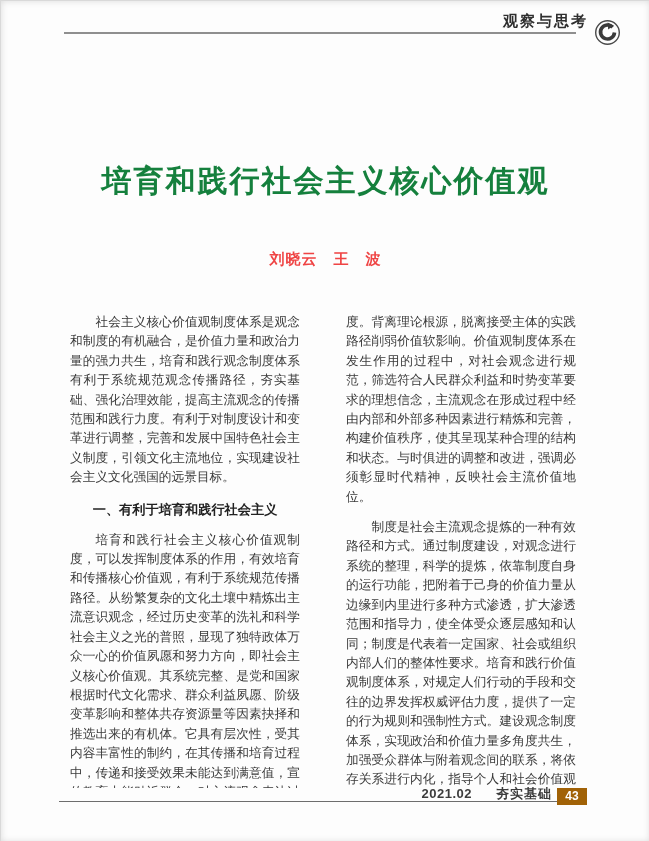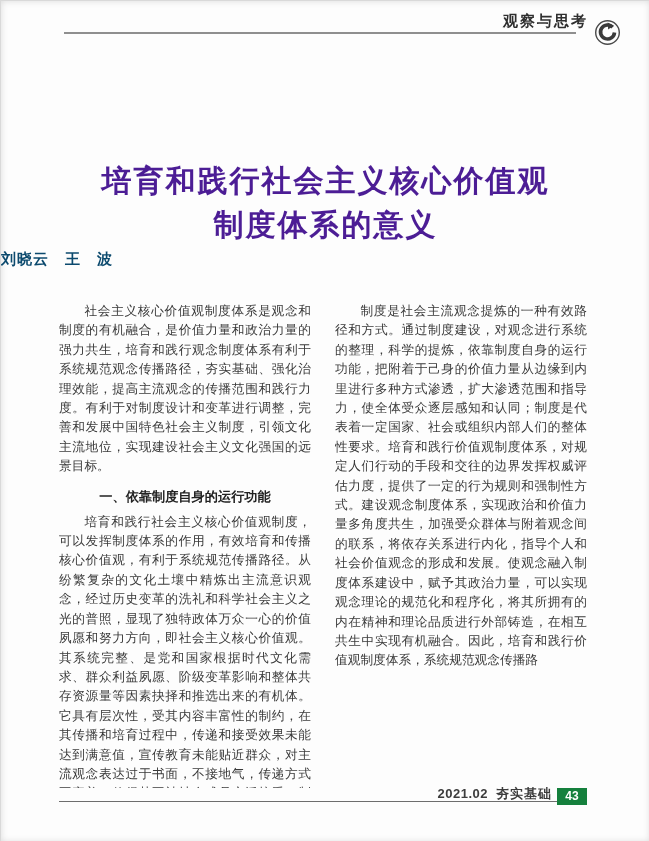--- a/index.html
+++ b/index.html
@@ -25,90 +25,91 @@
     font-weight:bold;font-size:15px;letter-spacing:2px;color:#2f2f2f;
   }
   .header-logo{
     position:absolute;left:593px;top:18px;width:27px;height:27px;
   }
   
   .title{
     position:absolute;left:0;top:158px;width:100%;
     text-align:center;
     font-family:"Liberation Sans","DejaVu Sans",sans-serif;
-    font-weight:bold;color:#4c1d95;
+    font-weight:bold;color:#15803d;
     font-size:30px;line-height:44px;letter-spacing:2px;
   }
   .authors{
     position:absolute;left:0;top:249px;width:100%;
+    text-align:center;
     font-family:"Liberation Sans","DejaVu Sans",sans-serif;
-    font-weight:bold;font-size:15px;color:#0c4a6e;letter-spacing:1px;
+    font-weight:bold;font-size:15px;color:#ef4444;letter-spacing:1px;
   }
   
   .col{
     position:absolute;top:301px;width:252px;height:486px;overflow:hidden;
     font-size:12.7px;line-height:19.4px;
     text-align:justify;
   }
   .col-left{left:58px;}
   .col-right{left:334px;}
-  .col p{margin:0;}
+  .col p{margin:11px;}
   .col p.indent{text-indent:2em;}
   .sec-heading{
     margin:9px 0 6px 0;
     text-align:center;font-weight:bold;color:#222;
     font-size:13.2px;line-height:21px;
   }
   .sec-heading div{text-indent:0;}
   
   .footer-rule{
     position:absolute;left:58px;top:800px;width:498px;height:0;
     border-top:1.5px solid #6d6d6d;
   }
   .footer-text{
     position:absolute;right:98px;top:784px;
     font-family:"Liberation Sans","DejaVu Sans",sans-serif;
     font-weight:bold;font-size:13px;color:#3c3c3c;letter-spacing:1px;
   }
-  .footer-text .issue{margin-right:8px;letter-spacing:0.5px;}
+  .footer-text .issue{margin-right:24px;letter-spacing:0.5px;}
   .page-badge{
     position:absolute;left:556px;top:787px;width:30px;height:17px;
-    background:#15803d;color:#ffffff;
+    background:#a16207;color:#ffffff;
     font-family:"Liberation Sans","DejaVu Sans",sans-serif;
     font-weight:bold;font-size:12px;line-height:17px;text-align:center;
   }
 </style>
 </head>
 <body>
 
 <div class="page">
 
   <div class="header-rule"></div>
   <div class="header-label">观察与思考</div>
   <svg class="header-logo" viewBox="0 0 27 27">
     <circle cx="13.5" cy="13.5" r="11.8" fill="none" stroke="#4a4a4a" stroke-width="1.4"></circle>
     <path d="M 18.6 8.2 A 7 7 0 1 0 20.5 13.5" fill="none" stroke="#3a3a3a" stroke-width="3.6"></path>
     <path d="M 13.6 3.6 L 14.2 10.4 L 19.8 6.6 Z" fill="#3a3a3a"></path>
   </svg>
 
   <div class="title">
     <div>培育和践行社会主义核心价值观</div>
-    <div>制度体系的意义</div>
   </div>
   <div class="authors">刘晓云　王　波</div>
 
   <div class="col col-left">
     <p class="indent">社会主义核心价值观制度体系是观念和制度的有机融合，是价值力量和政治力量的强力共生，培育和践行观念制度体系有利于系统规范观念传播路径，夯实基础、强化治理效能，提高主流观念的传播范围和践行力度。有利于对制度设计和变革进行调整，完善和发展中国特色社会主义制度，引领文化主流地位，实现建设社会主义文化强国的远景目标。</p>
     <div class="sec-heading">
-      <div>一、依靠制度自身的运行功能</div>
+      <div>一、有利于培育和践行社会主义</div>
     </div>
     <p class="indent">培育和践行社会主义核心价值观制度，可以发挥制度体系的作用，有效培育和传播核心价值观，有利于系统规范传播路径。从纷繁复杂的文化土壤中精炼出主流意识观念，经过历史变革的洗礼和科学社会主义之光的普照，显现了独特政体万众一心的价值夙愿和努力方向，即社会主义核心价值观。其系统完整、是党和国家根据时代文化需求、群众利益夙愿、阶级变革影响和整体共存资源量等因素抉择和推选出来的有机体。它具有层次性，受其内容丰富性的制约，在其传播和培育过程中，传递和接受效果未能达到满意值，宣传教育未能贴近群众，对主流观念表达过于书面，不接地气，传递方式不完善，使得其不被社会成员广泛接受，制约着人们对它的理解和容纳</p>
   </div>
 
   <div class="col col-right">
+    <p>度。背离理论根源，脱离接受主体的实践路径削弱价值软影响。价值观制度体系在发生作用的过程中，对社会观念进行规范，筛选符合人民群众利益和时势变革要求的理想信念，主流观念在形成过程中经由内部和外部多种因素进行精炼和完善，构建价值秩序，使其呈现某种合理的结构和状态。与时俱进的调整和改进，强调必须彰显时代精神，反映社会主流价值地位。</p>
     <p class="indent">制度是社会主流观念提炼的一种有效路径和方式。通过制度建设，对观念进行系统的整理，科学的提炼，依靠制度自身的运行功能，把附着于己身的价值力量从边缘到内里进行多种方式渗透，扩大渗透范围和指导力，使全体受众逐层感知和认同；制度是代表着一定国家、社会或组织内部人们的整体性要求。培育和践行价值观制度体系，对规定人们行动的手段和交往的边界发挥权威评估力度，提供了一定的行为规则和强制性方式。建设观念制度体系，实现政治和价值力量多角度共生，加强受众群体与附着观念间的联系，将依存关系进行内化，指导个人和社会价值观念的形成和发展。使观念融入制度体系建设中，赋予其政治力量，可以实现观念理论的规范化和程序化，将其所拥有的内在精神和理论品质进行外部铸造，在相互共生中实现有机融合。因此，培育和践行价值观制度体系，系统规范观念传播路</p>
   </div>
 
   <div class="footer-rule"></div>
   <div class="footer-text">
     <span class="issue">2021.02</span><span>夯实基础</span>
   </div>
   <div class="page-badge">43</div>
 
 </div>

